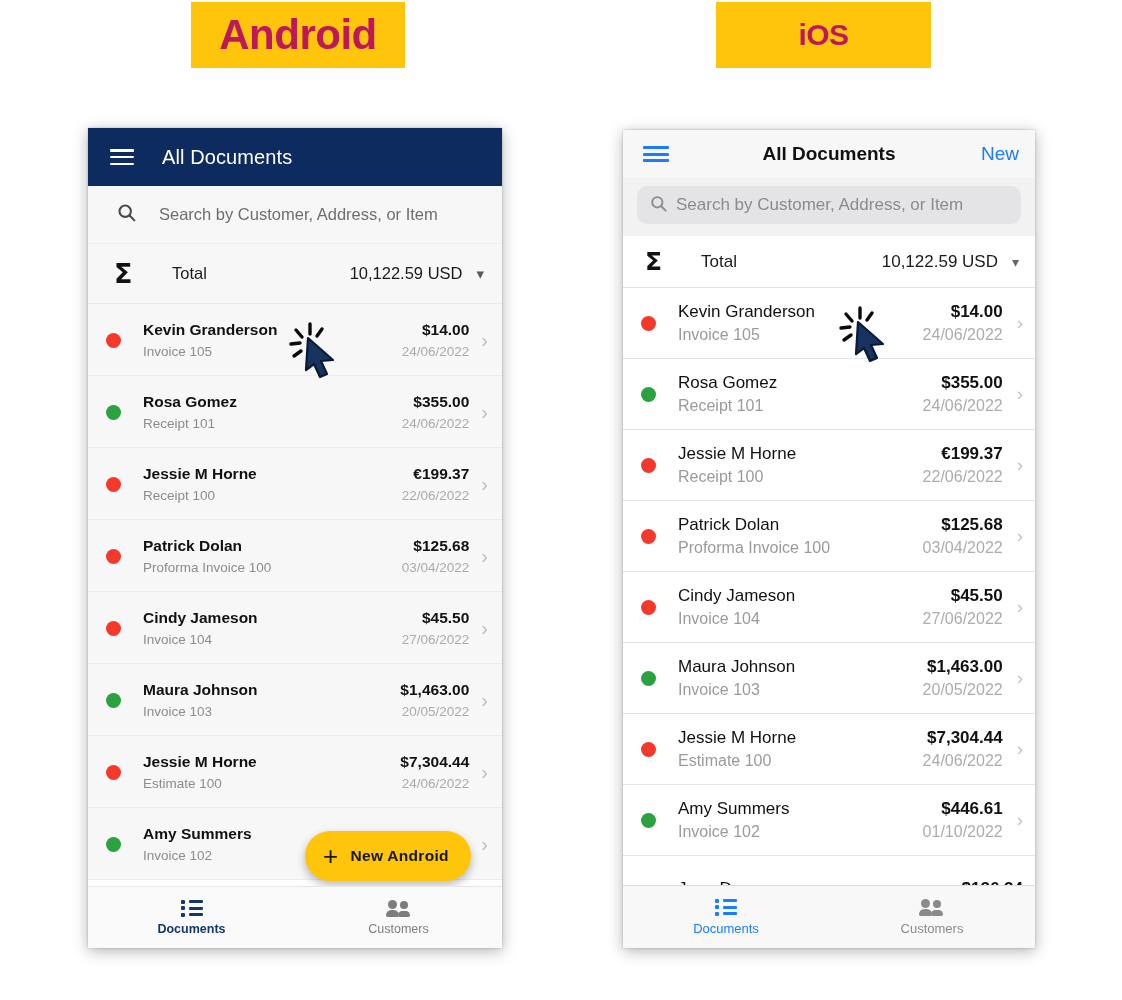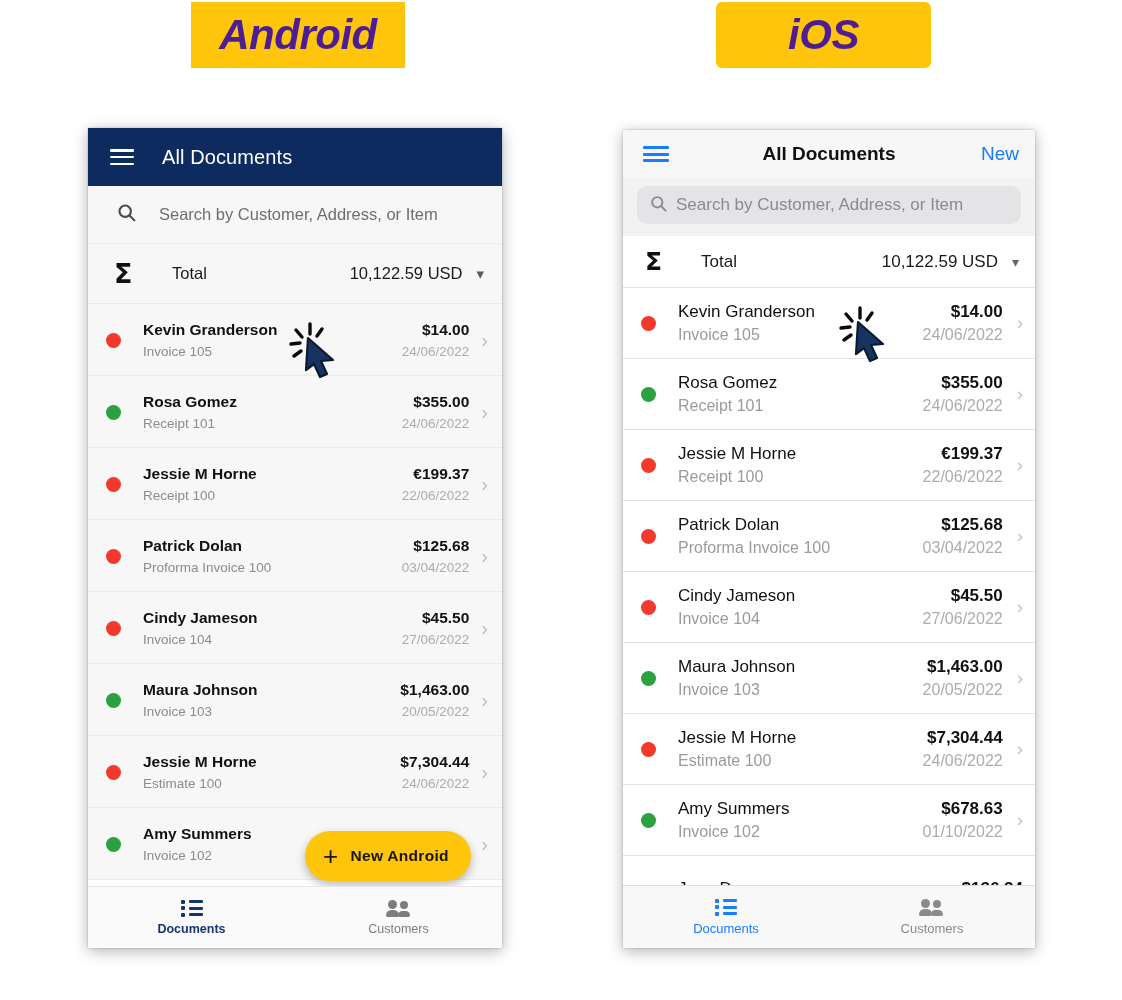--- a/index.html
+++ b/index.html
@@ -10,24 +10,24 @@
     font-family: "Liberation Sans", sans-serif;
     overflow: hidden;
   }
   .stage { position: relative; width: 1122px; height: 1000px; }
 
   
   .badge {
     position: absolute;
     background: #FFC50A;
     display: flex; align-items: center; justify-content: center;
-    font-weight: bold; color: #4c1d95; letter-spacing: -0.5px; font-style: italic;
+    font-weight: bold; color: #be185d; letter-spacing: -0.5px;
   }
   #badge-android { left: 191px; top: 2px; width: 214px; height: 66px; font-size: 42px; }
-  #badge-ios     { left: 716px; top: 2px; width: 215px; height: 66px; font-size: 42px; border-radius: 6px; }
+  #badge-ios     { left: 716px; top: 2px; width: 215px; height: 66px; font-size: 30px; }
 
   
   .phone {
     position: absolute;
     background: #ffffff;
     overflow: hidden;
     box-shadow: 0 3px 14px rgba(0,0,0,0.30), 0 0 2px rgba(0,0,0,0.22);
   }
   #phone-android { left: 88px; top: 128px; width: 414px; height: 820px; }
   #phone-ios     { left: 623px; top: 130px; width: 412px; height: 818px; }
@@ -473,21 +473,21 @@
           </span>
           <span class="arrow">›</span>
         </div>
         <div class="ios-row">
           <span class="dot green"></span>
           <span class="texts">
             <div class="name">Amy Summers</div>
             <div class="sub">Invoice 102</div>
           </span>
           <span class="right">
-            <div class="amt">$678.63</div>
+            <div class="amt">$446.61</div>
             <div class="date">01/10/2022</div>
           </span>
           <span class="arrow">›</span>
         </div>
         <div class="ios-row">
           <span class="dot" style="background:transparent"></span>
           <span class="texts">
             <div class="name">Jane Doe</div>
             <div class="sub"></div>
           </span>

